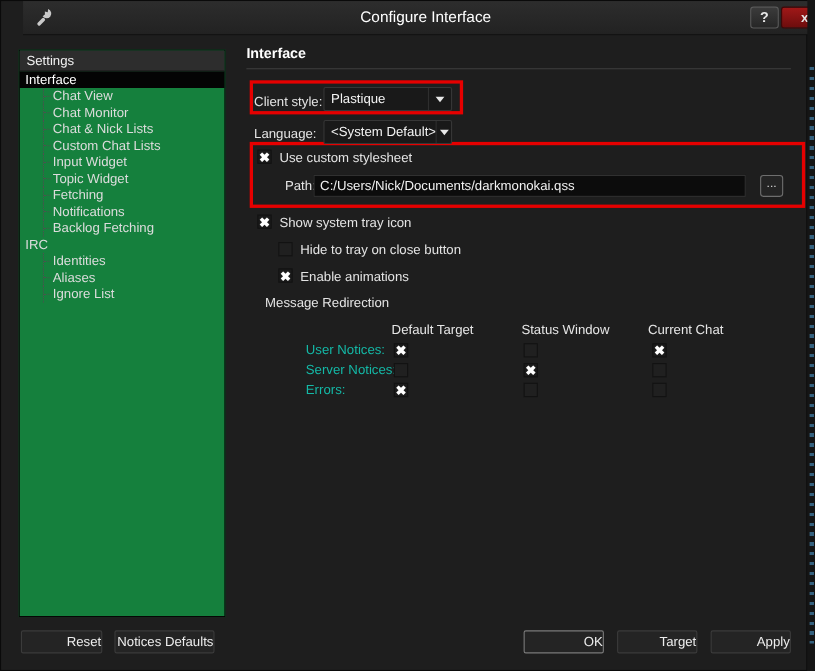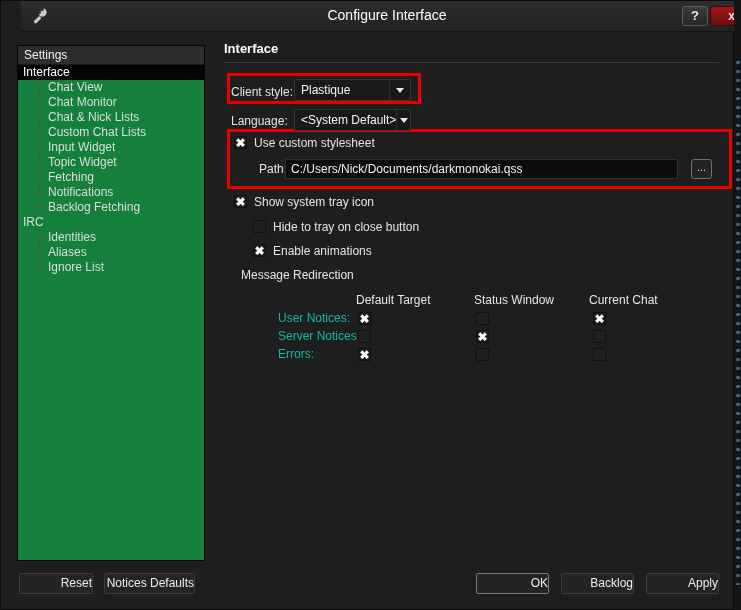--- a/index.html
+++ b/index.html
@@ -212,20 +212,20 @@
       <div class="checkbox cbcol-2" style="top: 329px;"></div>
       <div class="rrow-label" style="top: 346px;">Errors:</div>
       <div class="checkbox cbcol-0 checked" style="top: 347px;">✖</div>
       <div class="checkbox cbcol-1" style="top: 347px;"></div>
       <div class="checkbox cbcol-2" style="top: 347px;"></div>
     </div>
 
   <div class="btn" id="btn-reset">Reset</div>
   <div class="btn" id="btn-restore">Notices Defaults</div>
   <div class="btn" id="btn-ok">OK</div>
-  <div class="btn" id="btn-cancel">Backlog</div>
+  <div class="btn" id="btn-cancel">Target</div>
   <div class="btn" id="btn-apply">Apply</div>
 
 </div>
 
 <div class="sliver">
   <div class="sliver-dots"></div>
 </div>
 
 </body></html>

